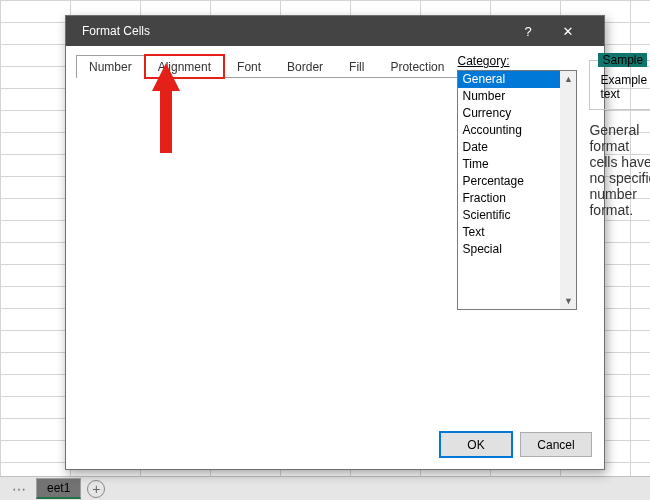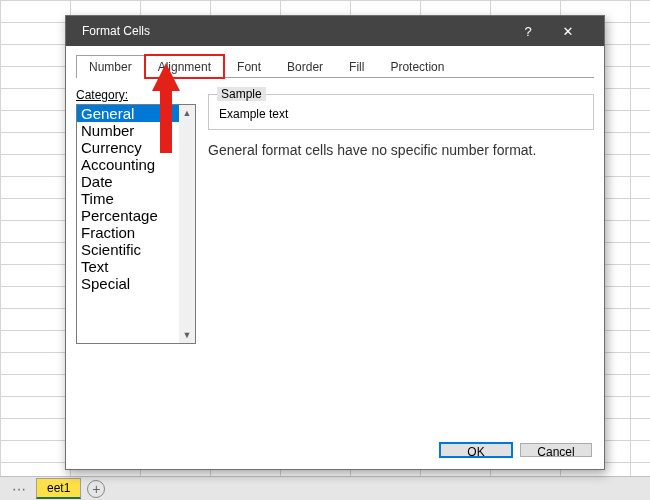--- a/index.html
+++ b/index.html
@@ -31,21 +31,21 @@
     height: 24px;
     width: 100%;
     background: #e6e6e6;
     display: flex;
     align-items: center;
     gap: 6px;
     padding-left: 8px;
     border-top: 1px solid #c0c0c0;
   }
   .sheet-tab {
-    background: #fde047;
+    background: #737373;
     border: 1px solid #a0a0a0;
     border-bottom: 2px solid #217346;
     padding: 2px 10px;
     font-size: 12px;
   }
   .sheet-nav-dots {
     color: #6d6d6d;
     font-size: 14px;
     padding: 0 4px;
   }
@@ -91,21 +91,21 @@
     align-items: center;
     justify-content: center;
     color: #fff;
     font-size: 13px;
   }
 
   .dialog-body {
     flex: 1;
     padding: 8px 10px 8px 10px;
     display: flex;
-    flex-direction: column;
+    flex-direction: row;
   }
 
   
   .tabstrip {
     display: flex;
     align-items: flex-end;
     height: 24px;
     border-bottom: 1px solid #a0a0a0;
     margin-bottom: 10px;
   }
@@ -157,21 +157,21 @@
   }
   .listbox-inner {
     position: absolute;
     left: 0; top: 0;
     right: 16px;
     display: flex;
     flex-direction: column;
   }
   .list-item {
     padding: 1px 4px;
-    font-size: 15px;
+    font-size: 12px;
     line-height: 15px;
     color: #000;
   }
   .list-item.selected {
     background: #0078d7;
     color: #fff;
   }
   .list-scroll {
     position: absolute;
     top: 0; right: 0; bottom: 0;
@@ -198,40 +198,40 @@
     border: 1px solid #c8c8c8;
     position: relative;
     padding: 12px 10px 8px 10px;
     margin-top: 6px;
     margin-bottom: 12px;
   }
   .sample-title {
     position: absolute;
     top: -8px;
     left: 8px;
-    background: #e5e5e5;
+    background: #0f766e;
     padding: 0 4px;
     font-size: 12px;
     color: #000;
   }
   .desc {
     color: #333;
     font-size: 14px;
   }
 
   
   .dialog-footer {
     display: flex;
     justify-content: flex-end;
     gap: 8px;
     padding: 8px 12px 12px 12px;
   }
   .btn {
     min-width: 72px;
-    height: 14px;
+    height: 25px;
     border: 1px solid #acacac;
     background: #e1e1e1;
     font-size: 12px;
     cursor: default;
   }
   .btn.primary {
     border: 1px solid #0078d7;
     outline: 1px solid #0078d7;
   }
 

